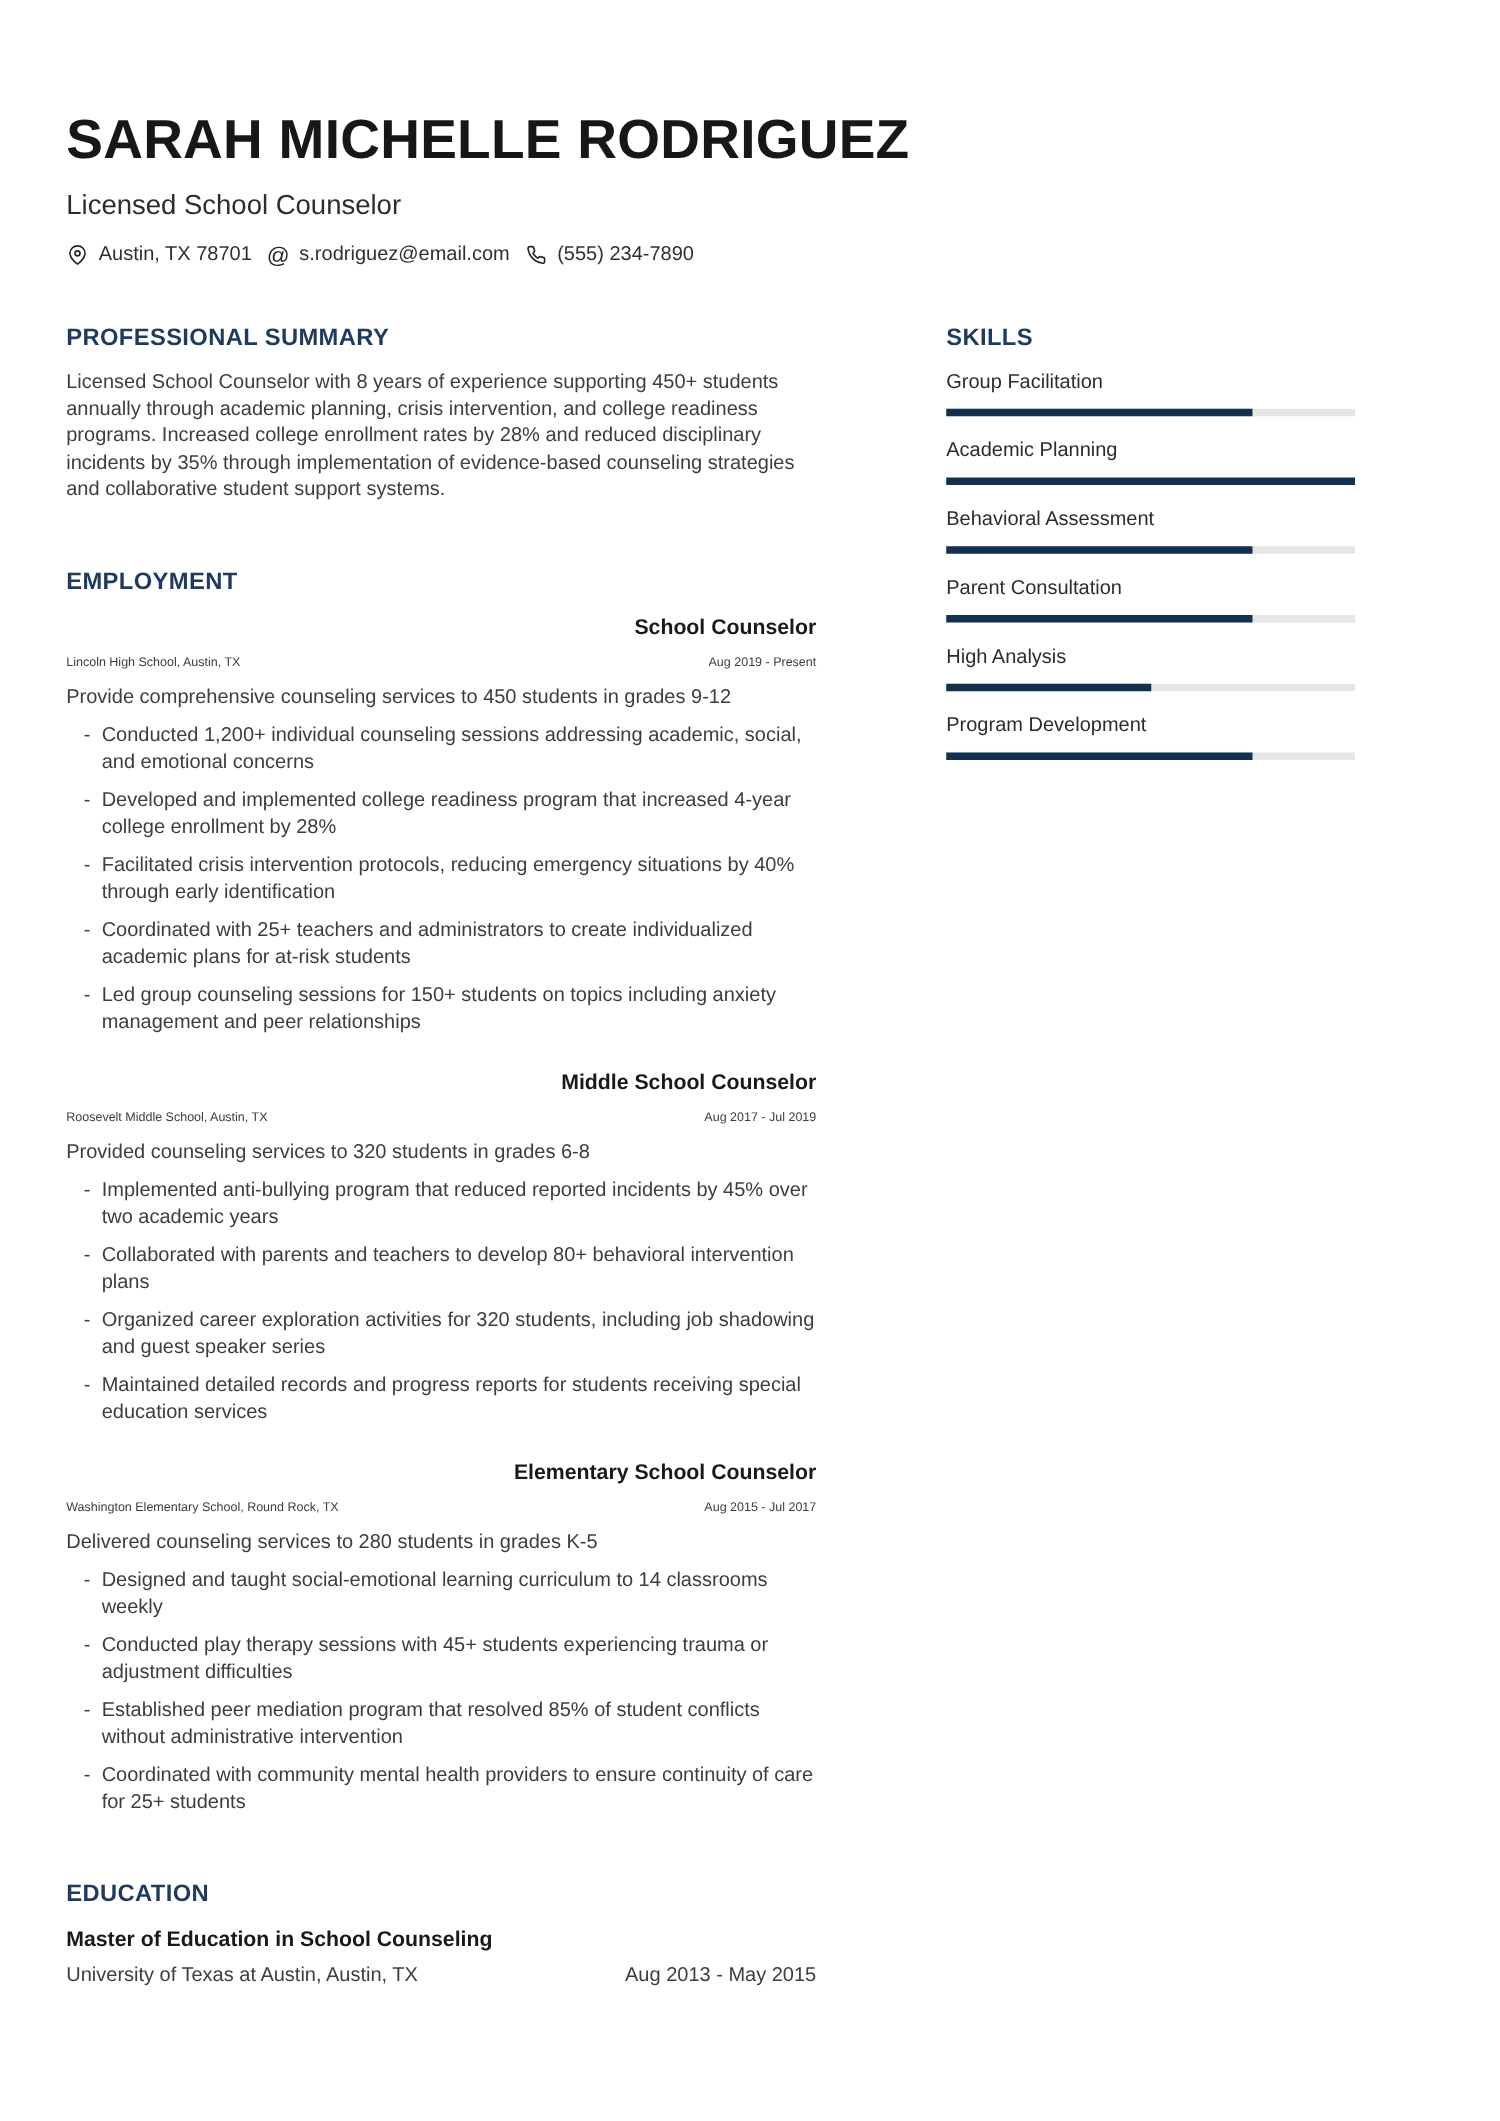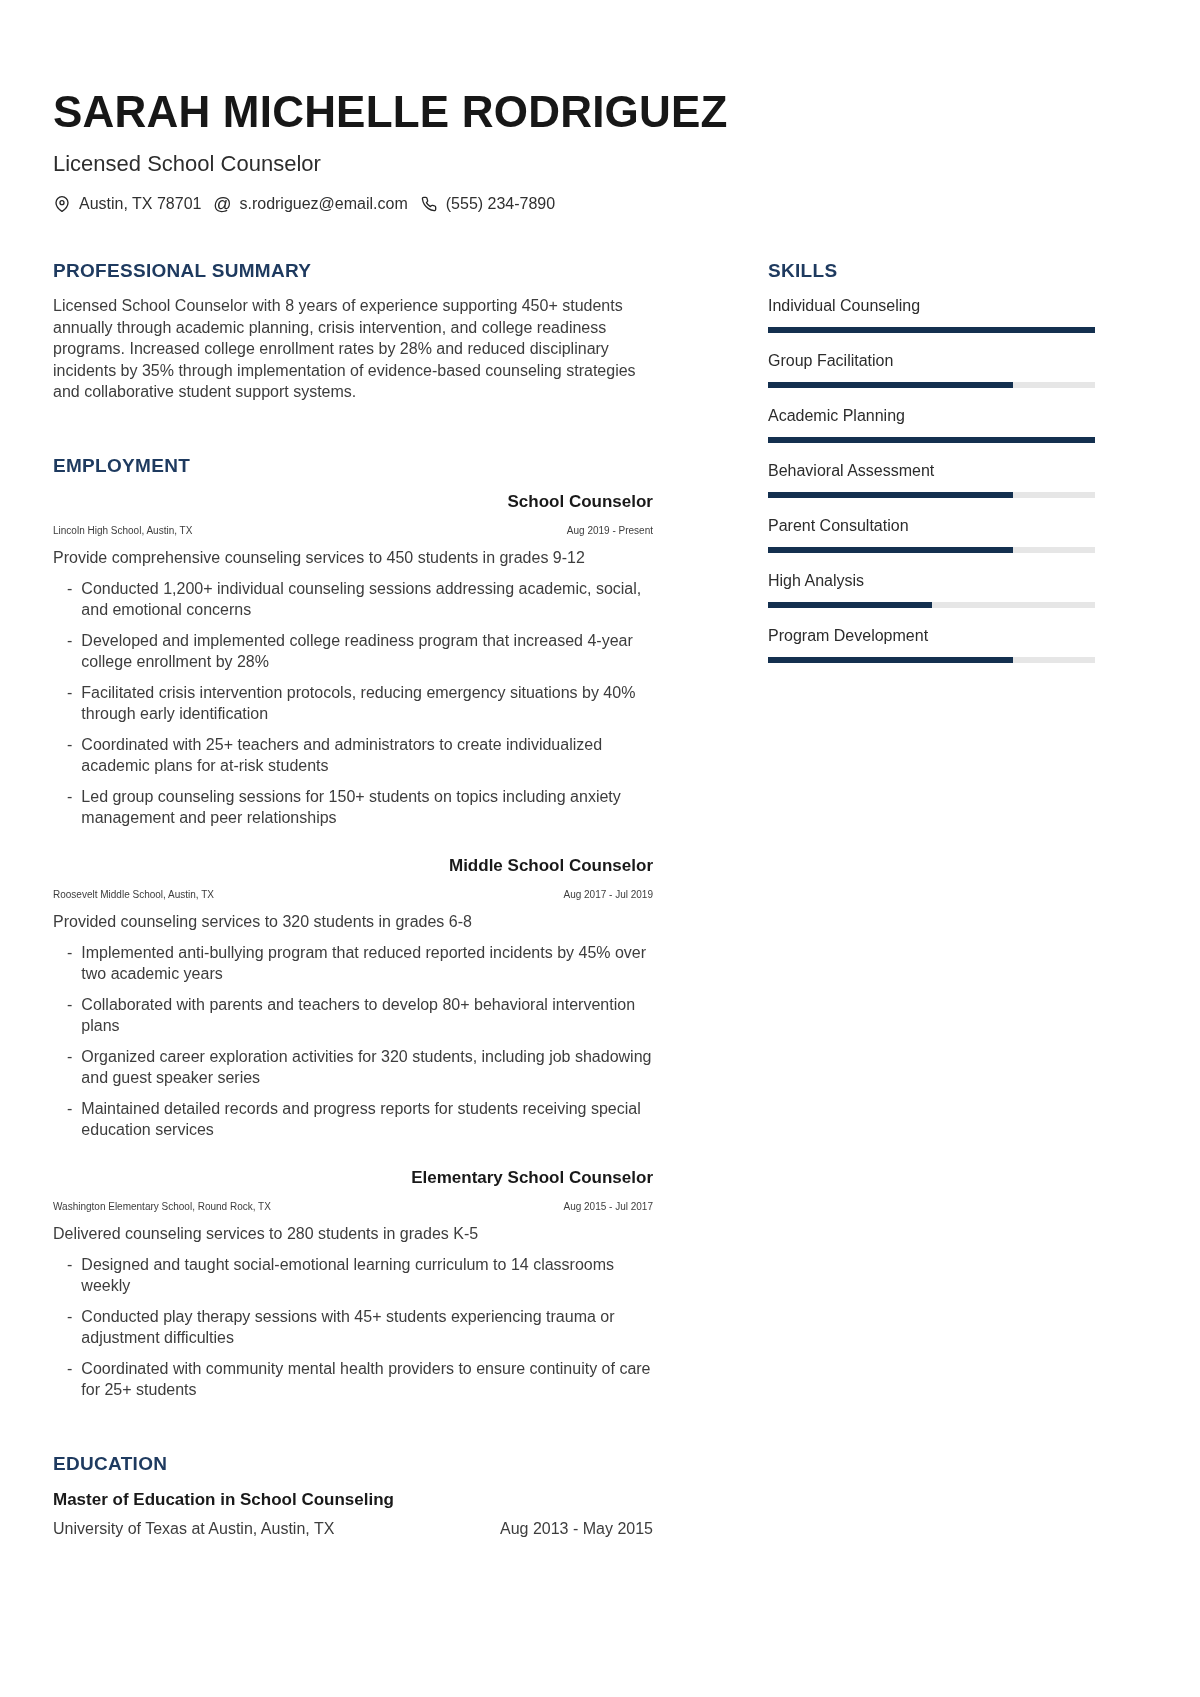--- a/index.html
+++ b/index.html
@@ -26,21 +26,21 @@
   }
   .contact{
     display:flex;align-items:center;gap:12px;margin-top:17px;
     font-size:16px;color:#303030;line-height:20px;
   }
   .contact-item{display:flex;align-items:center;gap:8px;}
   .cicon{display:inline-flex;align-items:center;justify-content:center;width:18px;height:18px;color:#262626;}
   .cicon svg{display:block;}
   .at-glyph{font-size:18px;font-weight:normal;color:#262626;line-height:18px;}
   
-  .columns{display:flex;margin-top:46px;gap:11px;}
+  .columns{display:flex;margin-top:46px;}
   .col-left{width:600px;flex:0 0 600px;}
   .col-right{width:327px;flex:0 0 327px;margin-left:104px;}
   .section-heading{
     font-size:19px;font-weight:bold;color:var(--heading-color);
     letter-spacing:0.3px;line-height:22px;
   }
   .section{margin-top:52px;}
   .section:first-child{margin-top:0;}
   
   .summary-text{
@@ -180,20 +180,23 @@
     </div>
     <div class="job-summary">Delivered counseling services to 280 students in grades K-5</div>
     <ul class="bullets">
                 <li class="bullet">
                   <span>Designed and taught social-emotional learning curriculum to 14 classrooms weekly</span>
                 </li>
                 <li class="bullet">
                   <span>Conducted play therapy sessions with 45+ students experiencing trauma or adjustment difficulties</span>
                 </li>
                 <li class="bullet">
+                  <span>Established peer mediation program that resolved 85% of student conflicts without administrative intervention</span>
+                </li>
+                <li class="bullet">
                   <span>Coordinated with community mental health providers to ensure continuity of care for 25+ students</span>
                 </li>
               </ul>
   </div>
           </div>
       </div>
 
       <div class="section">
         <div class="section-heading">EDUCATION</div>
         <div class="edu-degree">Master of Education in School Counseling</div>
@@ -203,38 +206,32 @@
         </div>
       </div>
 
     </div>
 
     <div class="col-right">
       <div class="section">
         <div class="section-heading">SKILLS</div>
         <div id="skills-list">
             <div class="skill">
-    <div class="skill-name">Individual Counseling</div>
+    <div class="skill-name">Group Facilitation</div>
+    <div class="skill-track">
+      <div class="skill-fill" style="width: 75%;"></div>
+    </div>
+  </div>
+            <div class="skill">
+    <div class="skill-name">Academic Planning</div>
     <div class="skill-track">
       <div class="skill-fill" style="width: 100%;"></div>
     </div>
   </div>
             <div class="skill">
-    <div class="skill-name">Group Facilitation</div>
-    <div class="skill-track">
-      <div class="skill-fill" style="width: 75%;"></div>
-    </div>
-  </div>
-            <div class="skill">
-    <div class="skill-name">Academic Planning</div>
-    <div class="skill-track">
-      <div class="skill-fill" style="width: 100%;"></div>
-    </div>
-  </div>
-            <div class="skill">
     <div class="skill-name">Behavioral Assessment</div>
     <div class="skill-track">
       <div class="skill-fill" style="width: 75%;"></div>
     </div>
   </div>
             <div class="skill">
     <div class="skill-name">Parent Consultation</div>
     <div class="skill-track">
       <div class="skill-fill" style="width: 75%;"></div>
     </div>

